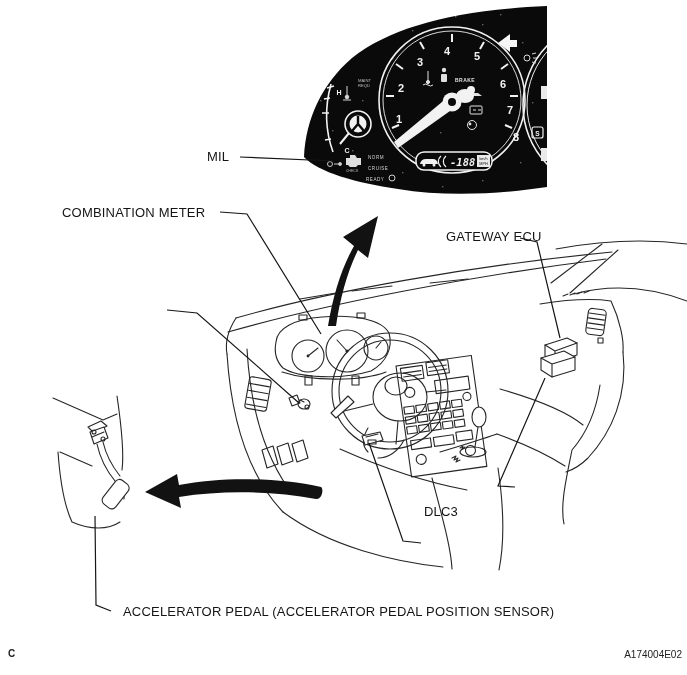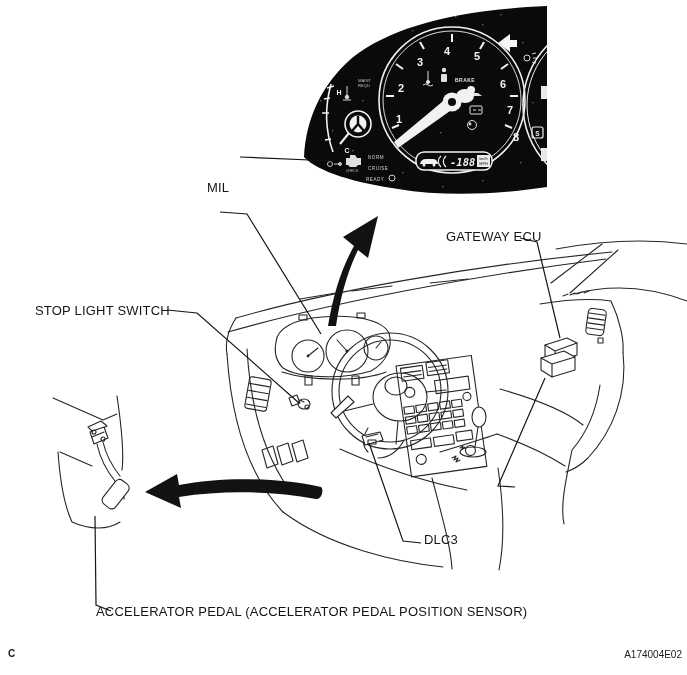--- a/index.html
+++ b/index.html
@@ -342,21 +342,21 @@
     <path class="leader" d="M240,157 L334,161"></path>
     <path class="leader" d="M220,212 L247,214 L321,334"></path>
     <path class="leader" d="M520,238 L537,242 L560,338"></path>
     <path class="leader" d="M167,310 L197,313 L299,403"></path>
     <path class="leader" d="M545,378 L498,486 L515,487"></path>
     <path class="leader" d="M369,443 L403,541 L421,543"></path>
     <path class="leader" d="M95,516 L96,605 L111,611"></path>
   </g>
 </svg>
 
-<div class="callout" style="left:207px;top:149px;margin-top:31px;">MIL</div>
+<div class="callout" style="left:207px;top:149px;">MIL</div>
+<div class="callout" style="left:62px;top:205px;">COMBINATION METER</div>
 <div class="callout" style="left:446px;top:229px;">GATEWAY ECU</div>
-<div class="callout" style="left:35px;top:303px;">STOP LIGHT SWITCH</div>
-<div class="callout" style="left:424px;top:532px;text-align:right;">DLC3</div>
-<div class="callout" style="left:96px;top:604px;">ACCELERATOR PEDAL (ACCELERATOR PEDAL POSITION SENSOR)</div>
+<div class="callout" style="left:424px;top:504px;text-align:right;">DLC3</div>
+<div class="callout" style="left:123px;top:604px;">ACCELERATOR PEDAL (ACCELERATOR PEDAL POSITION SENSOR)</div>
 
 <div class="footer-mark" style="left:8px;top:648px;">C</div>
 <div class="figure-code" style="left:620px;top:649px;">A174004E02</div>
 </div>
 
 </body></html>

